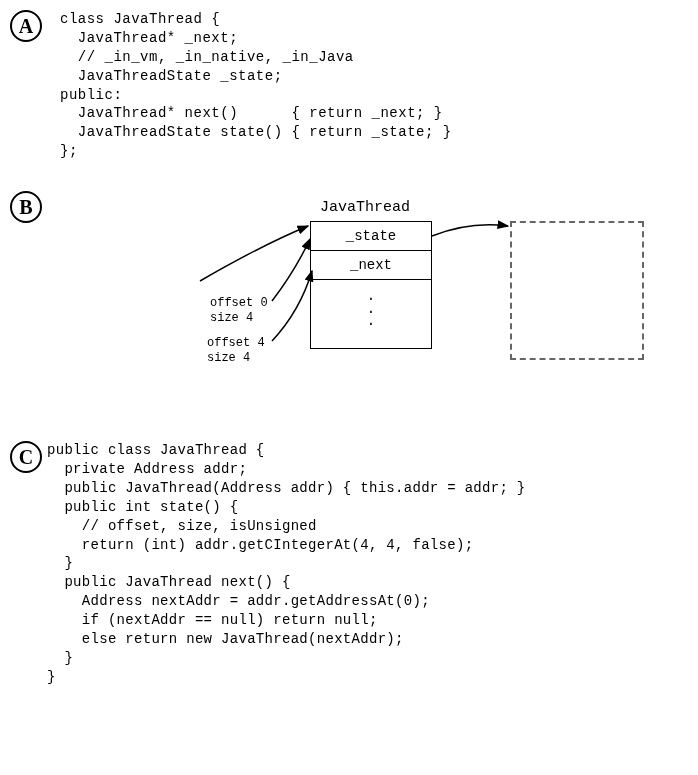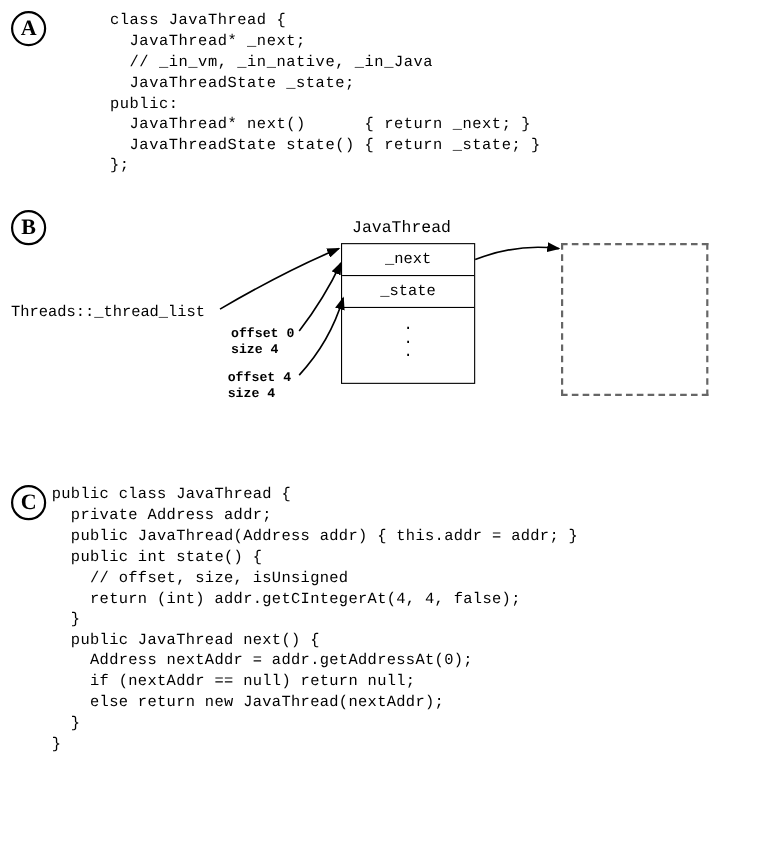--- a/index.html
+++ b/index.html
@@ -24,21 +24,21 @@
       border-radius: 50%;
       display: flex;
       align-items: center;
       justify-content: center;
       font-family: "Times New Roman", serif;
       font-weight: bold;
       font-size: 20px;
       background: white;
     }
     .code-block {
-      margin-left: 90px;
+      margin-left: 50px;
       white-space: pre;
       line-height: 1.35;
       letter-spacing: 0.5px;
     }
     .code-block-c {
       margin-left: 37px;
       white-space: pre;
       line-height: 1.35;
       letter-spacing: 0.3px;
     }
@@ -50,21 +50,20 @@
     .thread-list-label {
       position: absolute;
       left: 0;
       top: 85px;
       font-size: 14px;
     }
     .offset-label {
       position: absolute;
       font-size: 12px;
       line-height: 1.2;
-      font-weight: bold;
     }
     .box-main {
       position: absolute;
       left: 300px;
       top: 30px;
       width: 120px;
       border: 1.5px solid black;
     }
     .box-title {
       position: absolute;
@@ -117,32 +116,31 @@
   JavaThreadState state() { return _state; }
 };</div>
 </div>
 
 <div class="section">
   <div class="label-circle">
     <span>B</span>
   </div>
   <div class="diagram-area">
 
-    <div class="thread-list-label">Threads::_thread_list</div>
 
     <div class="offset-label" style="left:200px; top:105px; white-space:pre;">offset 0
 size 4</div>
     <div class="offset-label" style="left:197px; top:145px; white-space:pre;">offset 4
 size 4</div>
 
     <div class="box-title">JavaThread</div>
 
     <div class="box-main">
+      <div class="box-row">_state</div>
       <div class="box-row">_next</div>
-      <div class="box-row">_state</div>
       <div class="box-row-last">
         <span>.</span><br>
         <span>.</span><br>
         <span>.</span>
       </div>
     </div>
 
     <div class="dashed-box"></div>
 
     <svg class="arrows">

